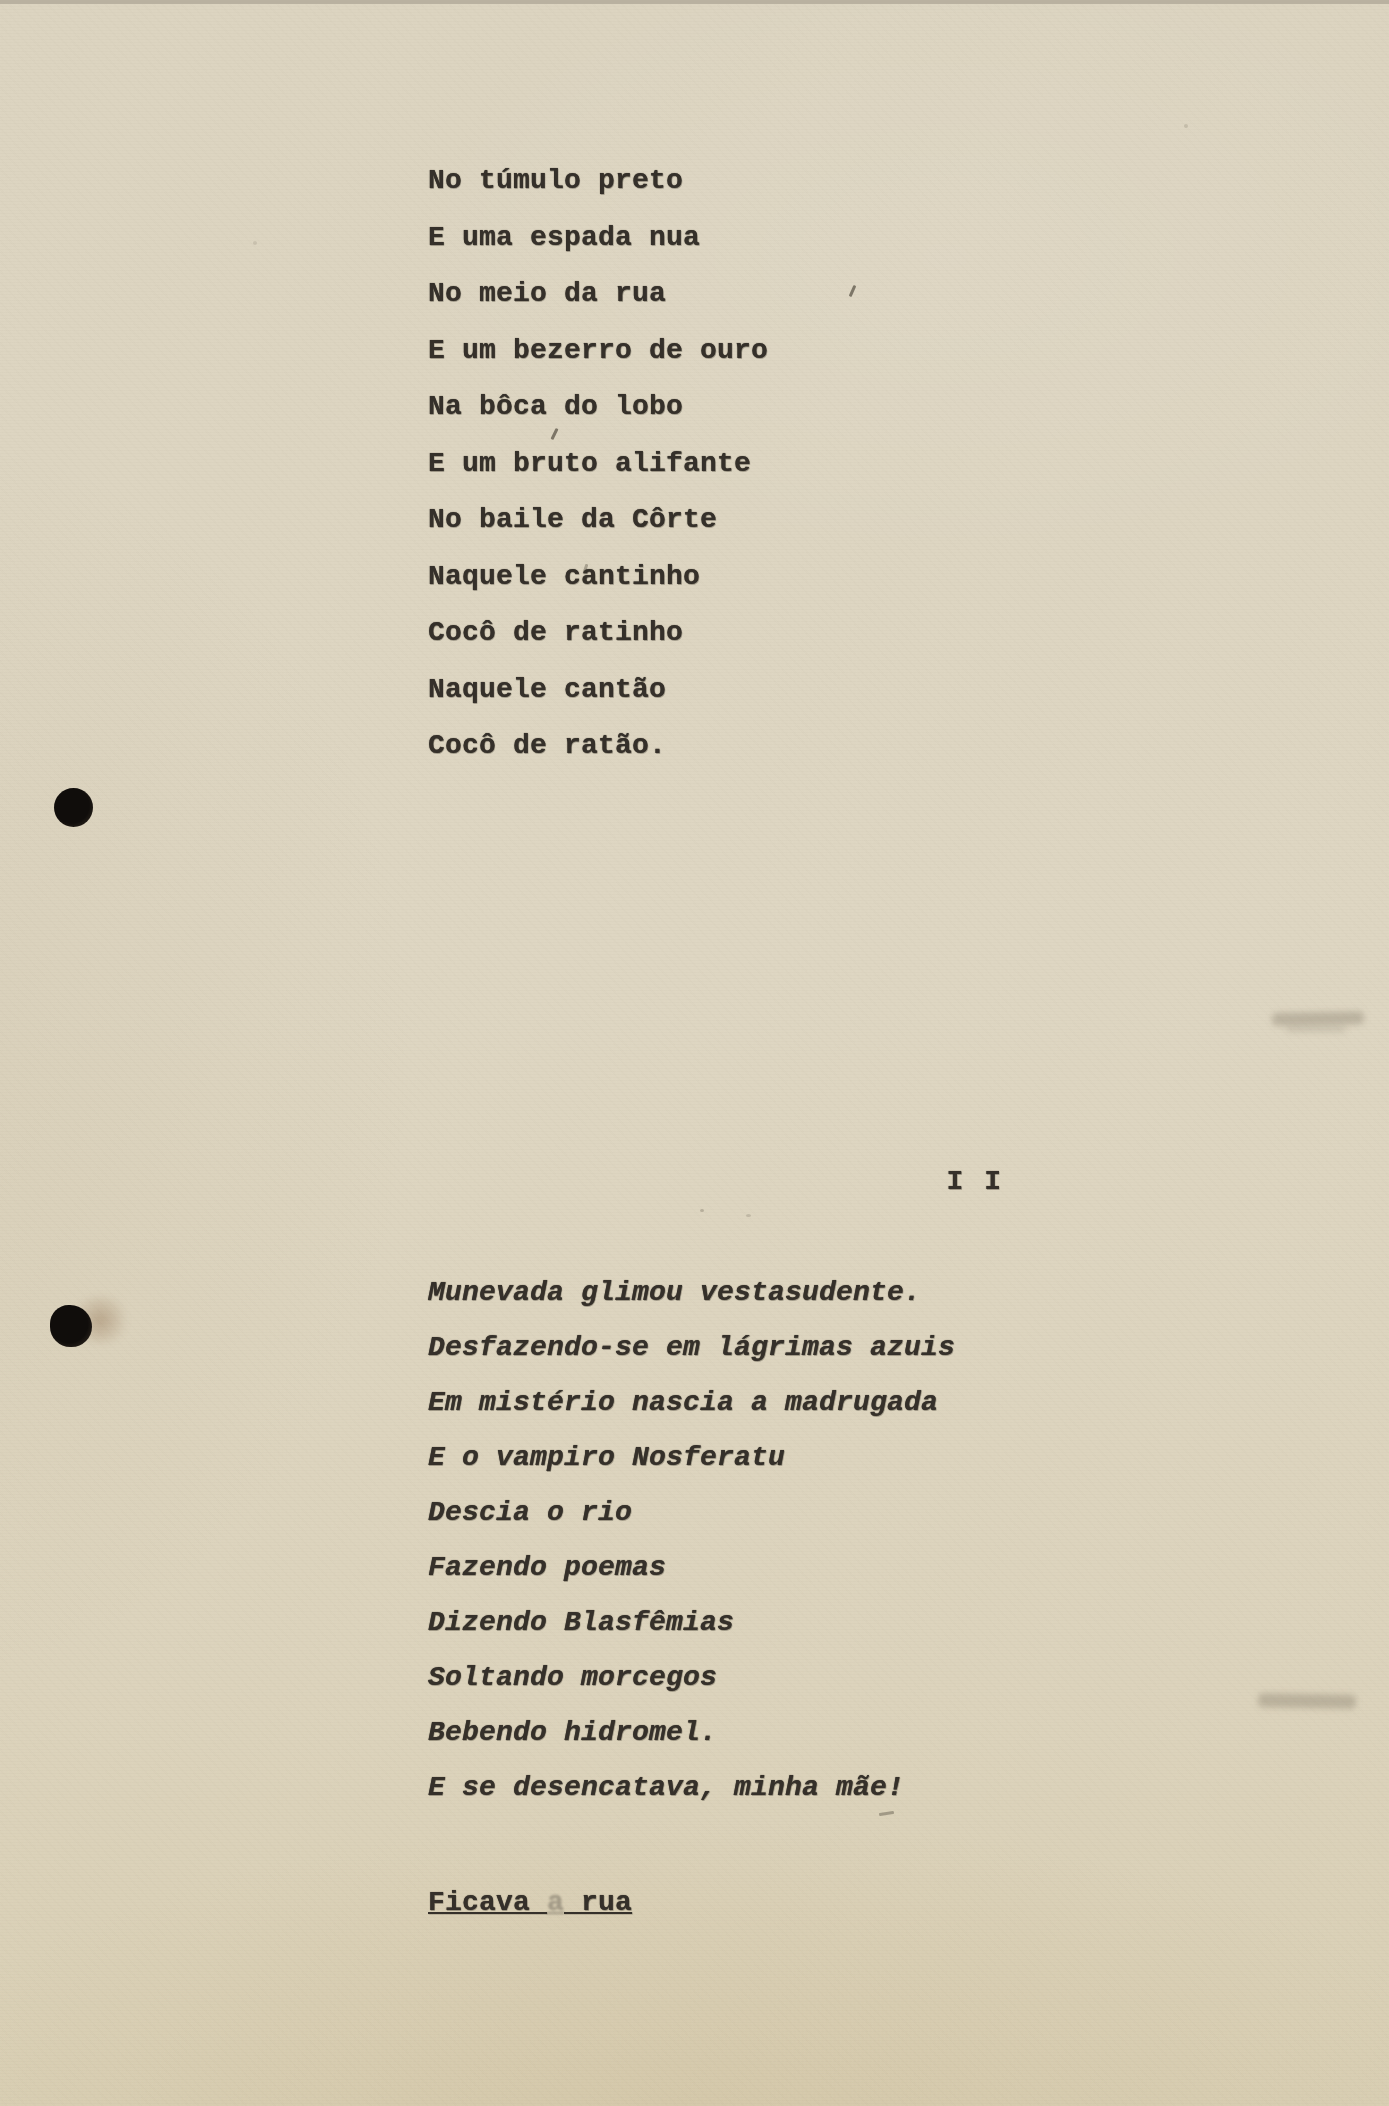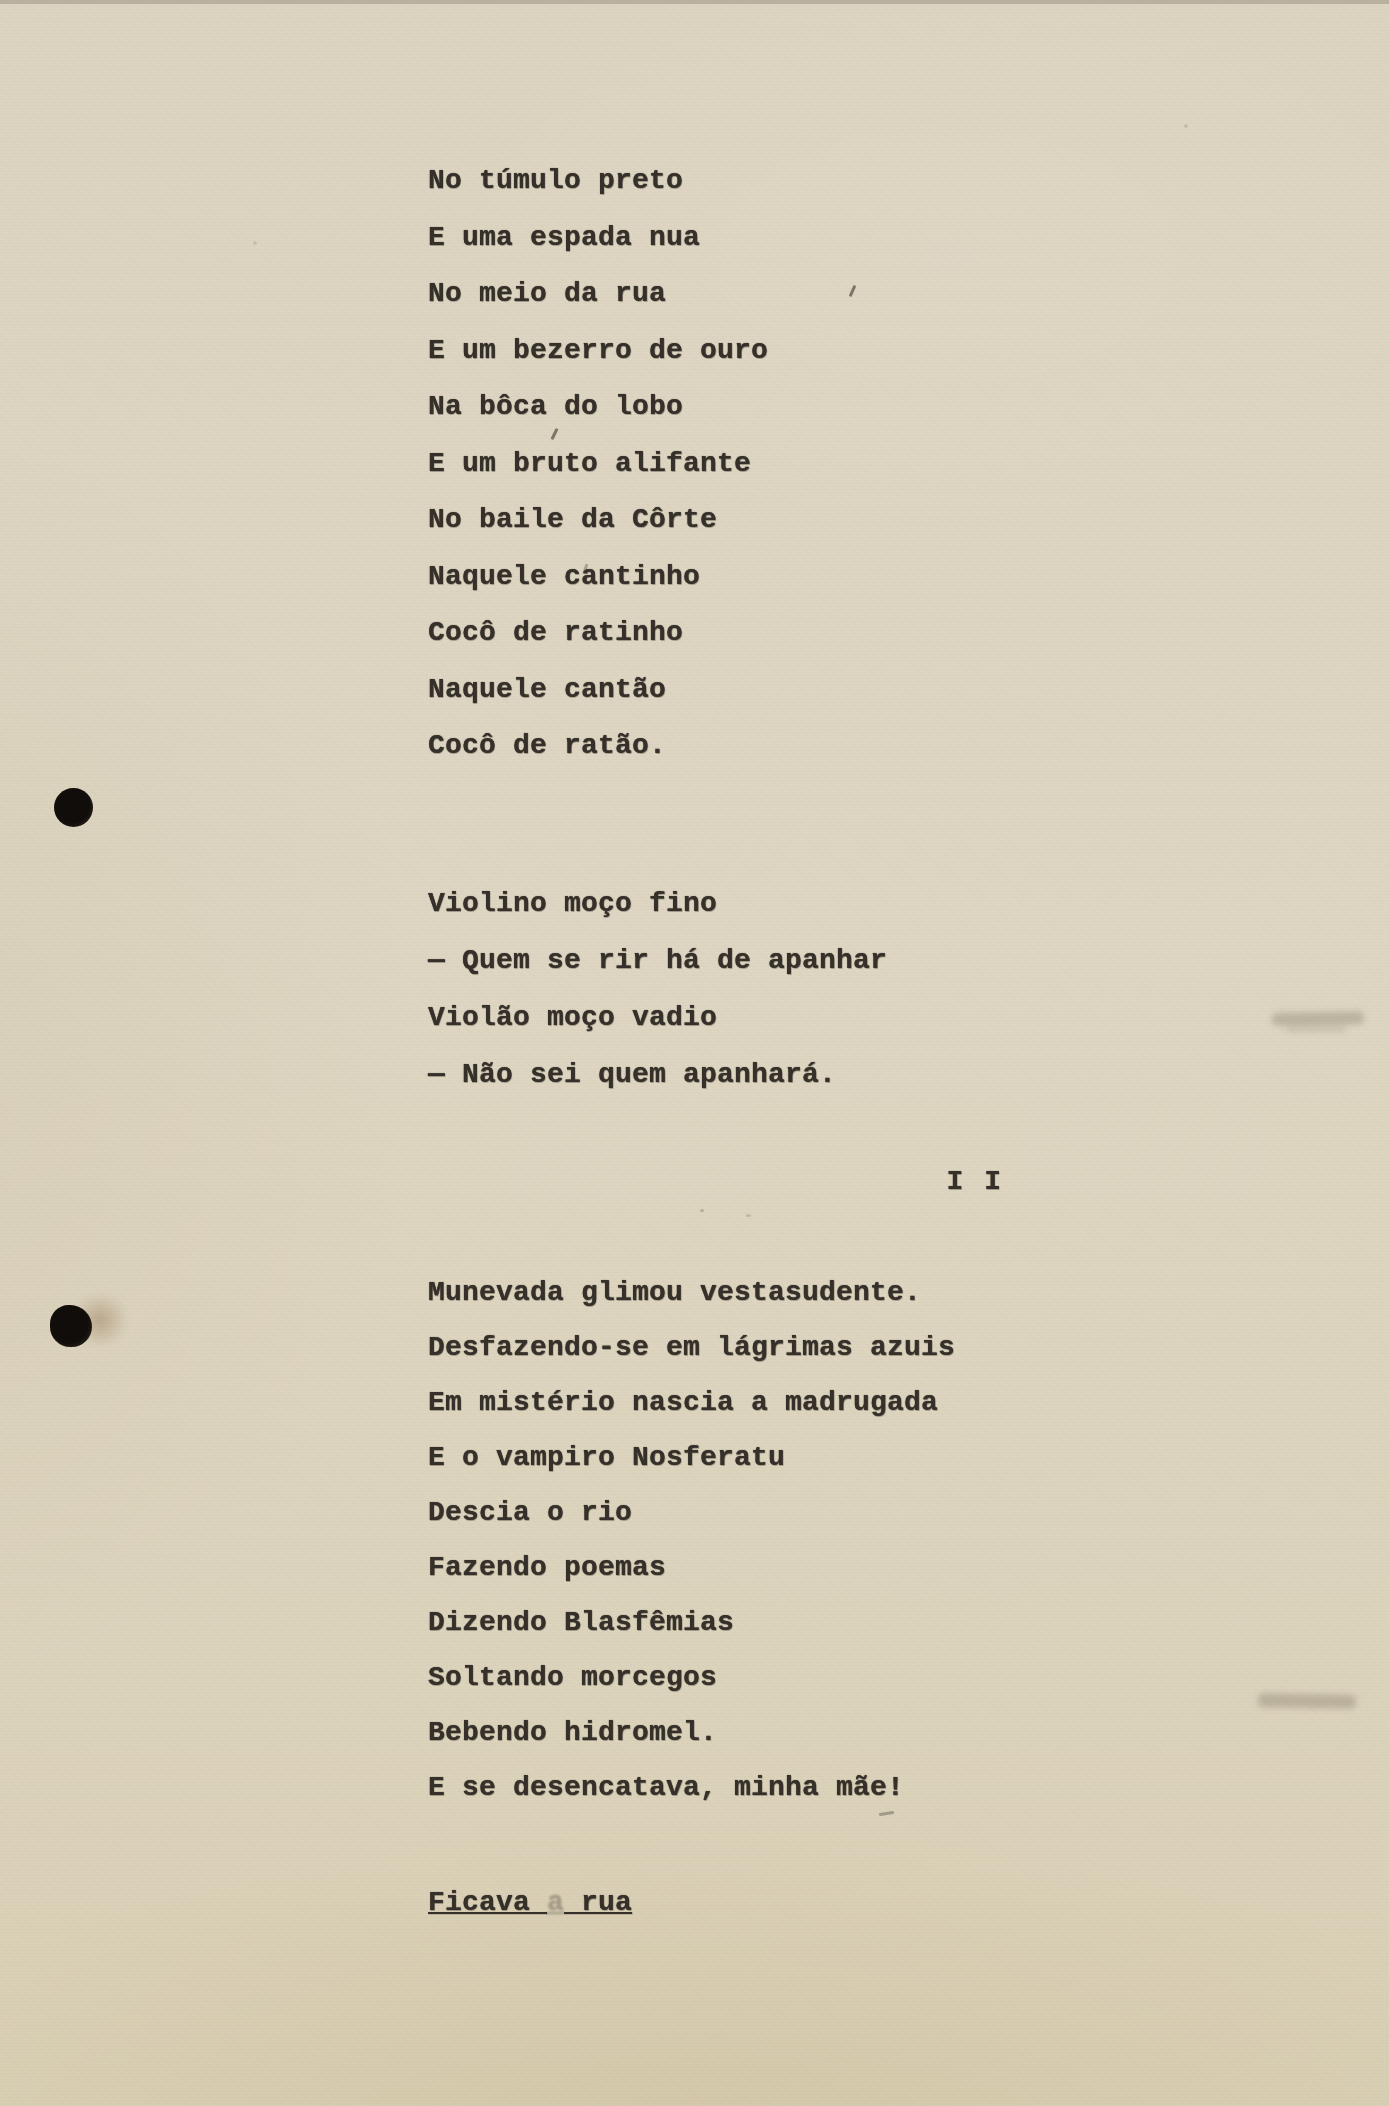--- a/index.html
+++ b/index.html
@@ -27,21 +27,21 @@
     position:absolute;
     font-size:28px;
     font-weight:700;
     letter-spacing:0.2px;
     white-space:pre;
     text-shadow:0 0 1px rgba(48,42,33,0.85), 0.6px 0.6px 0 rgba(48,42,33,0.28);
   }
   .stanza-1{left:428px;top:149px;line-height:56.5px;}
   .stanza-2{left:428px;top:871px;line-height:57px;}
   .heading {left:428px;top:1149px;line-height:57px;width:575px;text-align:right;letter-spacing:2px;}
-  .stanza-3{left:428px;top:1261px;line-height:55px;}
+  .stanza-3{left:428px;top:1261px;line-height:55px;font-style:italic;}
   .closing {left:428px;top:1871px;line-height:55px;text-decoration:underline;}
   .closing .faint{opacity:0.32;filter:blur(1.2px);}
   
   .ink-dot{position:absolute;border-radius:50%;
     background:radial-gradient(circle at 45% 45%, #100d0b 58%, #2a231c 82%, rgba(42,35,28,0) 100%);
     filter:blur(0.4px);}
   .dot-1{left:54px;top:784px;width:39px;height:39px;}
   .dot-2{left:50px;top:1301px;width:42px;height:42px;border-radius:46% 54% 50% 50%;}
   .halo-2{position:absolute;left:68px;top:1292px;width:64px;height:48px;border-radius:50%;
     background:radial-gradient(circle, rgba(122,84,48,0.34), rgba(122,84,48,0) 70%);
@@ -63,21 +63,20 @@
   .speck-4{left:253px;top:237px;width:4px;height:4px;opacity:.5;}
 </style>
 </head>
 <body>
 
 <div class="page">
   <div class="texture"></div>
 
   <div class="stanza stanza-1"><div class="line">No túmulo preto</div><div class="line">E uma espada nua</div><div class="line">No meio da rua</div><div class="line">E um bezerro de ouro</div><div class="line">Na bôca do lobo</div><div class="line">E um bruto alifante</div><div class="line">No baile da Côrte</div><div class="line">Naquele cantinho</div><div class="line">Cocô de ratinho</div><div class="line">Naquele cantão</div><div class="line">Cocô de ratão.</div></div>
 
-  <div class="stanza stanza-2"><div class="line">Violino moço fino</div><div class="line">— Quem se rir há de apanhar</div><div class="line">Violão moço vadio</div><div class="line">— Não sei quem apanhará.</div></div>
 
   <div class="heading">I I</div>
 
   <div class="stanza stanza-3"><div class="line">Munevada glimou vestasudente.</div><div class="line">Desfazendo-se em lágrimas azuis</div><div class="line">Em mistério nascia a madrugada</div><div class="line">E o vampiro Nosferatu</div><div class="line">Descia o rio</div><div class="line">Fazendo poemas</div><div class="line">Dizendo Blasfêmias</div><div class="line">Soltando morcegos</div><div class="line">Bebendo hidromel.</div><div class="line">E se desencatava, minha mãe!</div></div>
 
   <div class="closing"><span>Ficava </span><span class="faint">a</span><span> rua</span></div>
 
   <div class="halo-2"></div>
   <div class="ink-dot dot-1"></div>
   <div class="ink-dot dot-2"></div>

